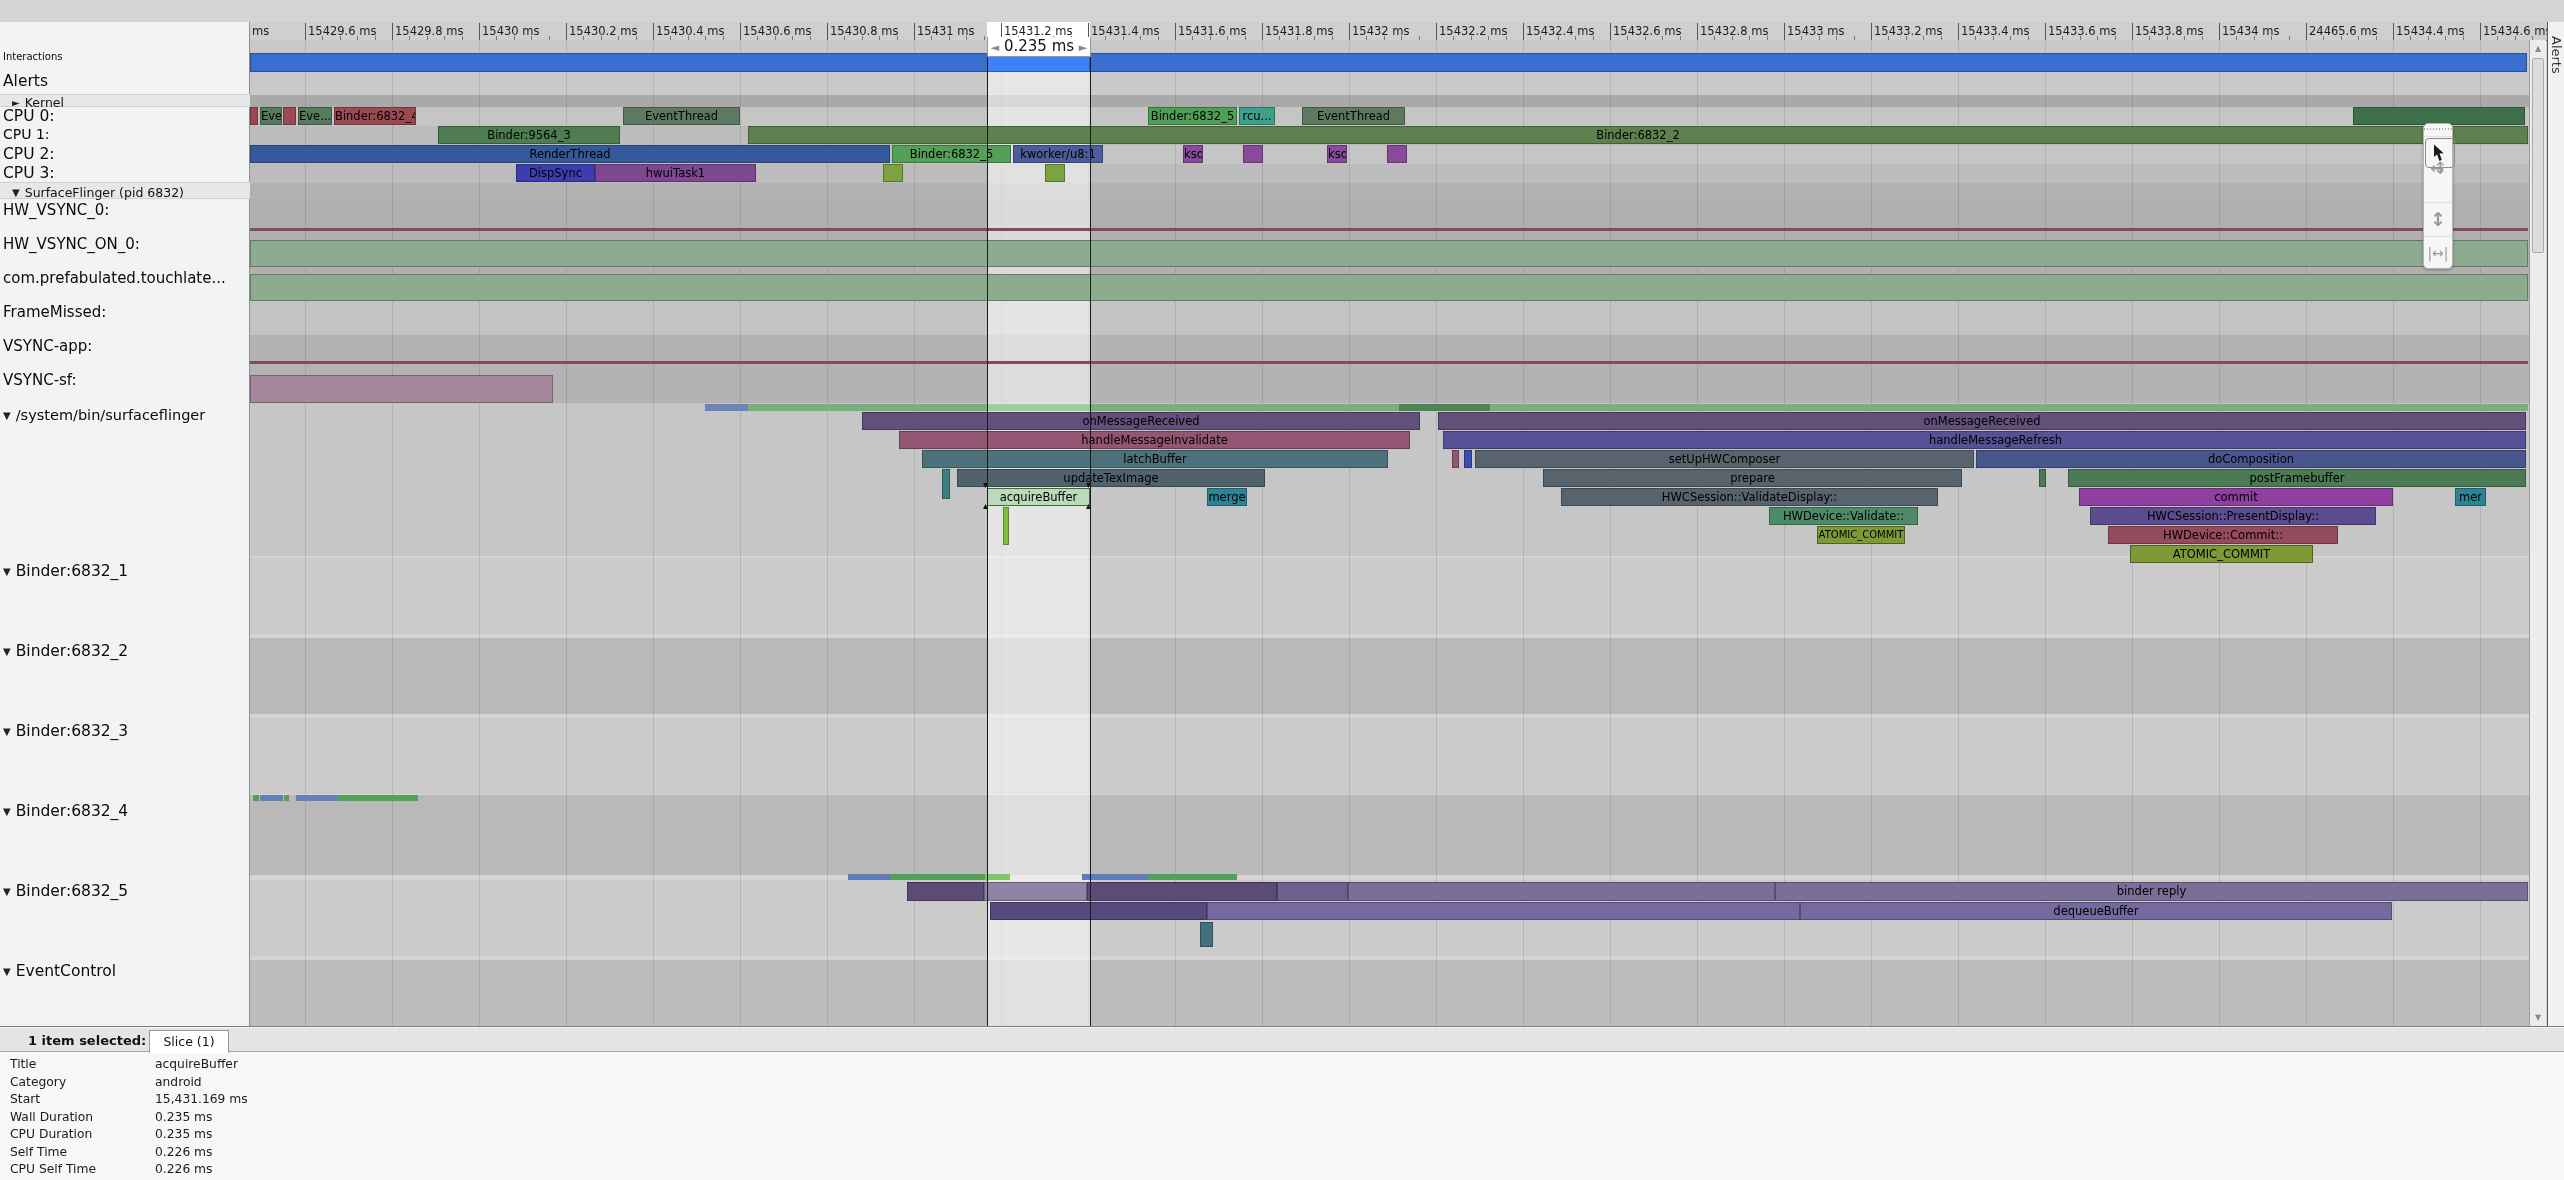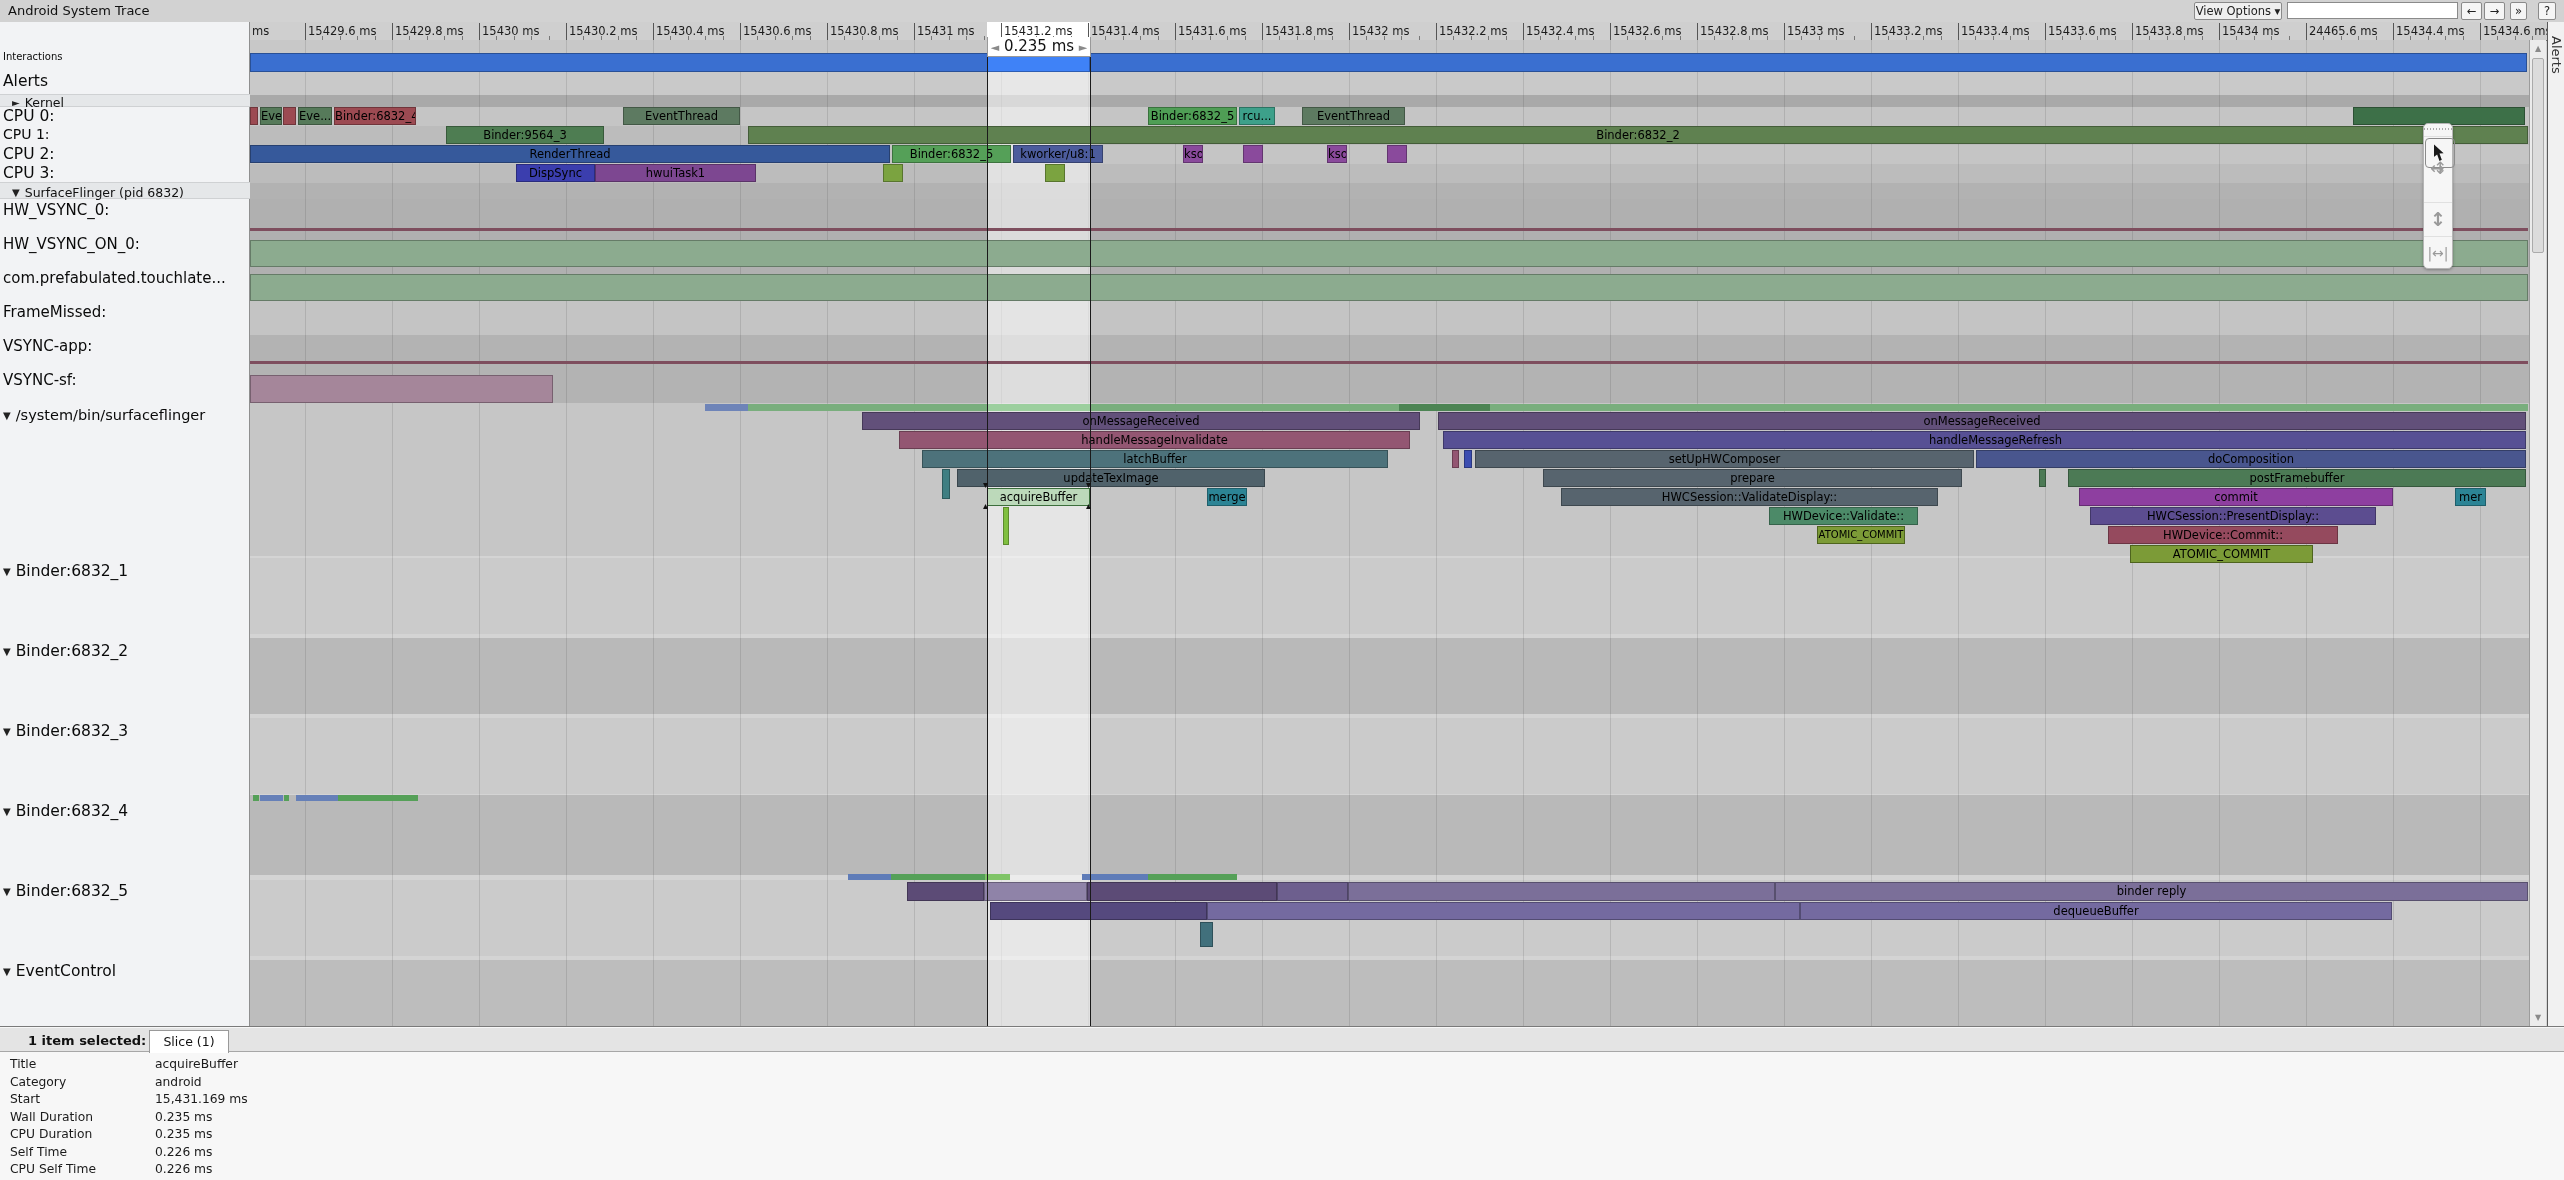--- a/index.html
+++ b/index.html
@@ -60,30 +60,20 @@
   #slicetab{position:absolute;left:149px;top:2px;width:80px;height:23px;background:#fff;border:1px solid #999;
             border-bottom:none;box-sizing:border-box;text-align:center;font-size:12.5px;color:#111;line-height:22px;}
   .detrow-label{position:absolute;left:10px;font-size:12.3px;color:#1b1b1b;}
   .detrow-value{position:absolute;left:155px;font-size:12.3px;color:#1b1b1b;}
 </style>
 </head>
 <body>
 
 <div id="stage">
 
-  <div class="abs" id="titlebar">
-    <div class="abs" id="apptitle">Android System Trace</div>
-    <div class="abs tbtn" style="left:2194px;top:2px;width:88px;height:18px;line-height:16px;">View Options ▾</div>
-    <input class="abs" id="searchbox" style="left: 2287px; top: 2px; width: 171px;">
-    <div id="navbtns"></div>
-  <div class="abs tbtn" style="left: 2461px; top: 2px; width: 21px; height: 18px; line-height: 16px; background: rgb(245, 245, 245);">←</div>
-      <div class="abs tbtn" style="left: 2484px; top: 2px; width: 21px; height: 18px; line-height: 16px; background: rgb(245, 245, 245);">→</div>
-      <div class="abs tbtn" style="left: 2510px; top: 2px; width: 17px; height: 18px; line-height: 16px; background: rgb(245, 245, 245);">»</div>
-      <div class="abs tbtn" style="left: 2538px; top: 2px; width: 18px; height: 18px; line-height: 16px; background: rgb(245, 245, 245);">?</div>
-    </div>
 
   <div class="abs" id="sidebar">
       <div class="side-header" style="top: 72px; height: 13px; line-height: 13px; padding-left: 12px;"><span class="side-tri">►</span><span class="hl">Kernel</span></div>
       <div class="side-header" style="top: 160px; height: 17px; line-height: 17px; padding-left: 12px;"><span class="side-tri">▼</span><span class="hl">SurfaceFlinger (pid 6832)</span></div>
       <div class="side-item" style="top: 29px; font-size: 10px;"><span>Interactions</span></div>
       <div class="side-item" style="top: 50px; font-size: 15.5px;"><span>Alerts</span></div>
       <div class="side-item" style="top: 85px; font-size: 15.5px;"><span>CPU 0:</span></div>
       <div class="side-item" style="top: 104px; font-size: 14px;"><span>CPU 1:</span></div>
       <div class="side-item" style="top: 123px; font-size: 15.5px;"><span>CPU 2:</span></div>
       <div class="side-item" style="top: 142px; font-size: 15.5px;"><span>CPU 3:</span></div>
@@ -322,21 +312,21 @@
       <div class="slice" style="left: 0px; top: 67px; width: 8px; height: 18px; line-height: 16px; background: rgb(156, 74, 82);"></div>
       <div class="slice" style="left: 10px; top: 67px; width: 22px; height: 18px; line-height: 16px; background: rgb(86, 122, 90);">Eve</div>
       <div class="slice" style="left: 33px; top: 67px; width: 13px; height: 18px; line-height: 16px; background: rgb(156, 74, 82);"></div>
       <div class="slice" style="left: 48px; top: 67px; width: 34px; height: 18px; line-height: 16px; background: rgb(86, 122, 90);">Eve...</div>
       <div class="slice" style="left: 84px; top: 67px; width: 82px; height: 18px; line-height: 16px; background: rgb(156, 74, 82);">Binder:6832_4</div>
       <div class="slice" style="left: 373px; top: 67px; width: 117px; height: 18px; line-height: 16px; background: rgb(93, 122, 97);">EventThread</div>
       <div class="slice" style="left: 898px; top: 67px; width: 89px; height: 18px; line-height: 16px; background: rgb(79, 158, 85);">Binder:6832_5</div>
       <div class="slice" style="left: 989px; top: 67px; width: 36px; height: 18px; line-height: 16px; background: rgb(61, 160, 138);">rcu...</div>
       <div class="slice" style="left: 1052px; top: 67px; width: 103px; height: 18px; line-height: 16px; background: rgb(93, 122, 97);">EventThread</div>
       <div class="slice" style="left: 2103px; top: 67px; width: 172px; height: 18px; line-height: 16px; background: rgb(61, 112, 72);"></div>
-      <div class="slice" style="left: 196px; top: 86px; width: 158px; height: 18px; line-height: 16px; background: rgb(78, 125, 82);">Binder:9564_3</div>
+      <div class="slice" style="left: 188px; top: 86px; width: 182px; height: 18px; line-height: 16px; background: rgb(78, 125, 82);">Binder:9564_3</div>
       <div class="slice" style="left: 498px; top: 86px; width: 1780px; height: 18px; line-height: 16px; background: rgb(95, 129, 80);">Binder:6832_2</div>
       <div class="slice" style="left: 0px; top: 105px; width: 640px; height: 18px; line-height: 16px; background: rgb(54, 89, 155);">RenderThread</div>
       <div class="slice" style="left: 642px; top: 105px; width: 119px; height: 18px; line-height: 16px; background: rgb(85, 160, 88);">Binder:6832_5</div>
       <div class="slice" style="left: 763px; top: 105px; width: 90px; height: 18px; line-height: 16px; background: rgb(76, 92, 156);">kworker/u8:1</div>
       <div class="slice" style="left: 933px; top: 105px; width: 20px; height: 18px; line-height: 16px; background: rgb(138, 74, 156);">kso</div>
       <div class="slice" style="left: 993px; top: 105px; width: 20px; height: 18px; line-height: 16px; background: rgb(138, 74, 156);"></div>
       <div class="slice" style="left: 1077px; top: 105px; width: 20px; height: 18px; line-height: 16px; background: rgb(138, 74, 156);">kso</div>
       <div class="slice" style="left: 1137px; top: 105px; width: 20px; height: 18px; line-height: 16px; background: rgb(138, 74, 156);"></div>
       <div class="slice" style="left: 266px; top: 124px; width: 79px; height: 18px; line-height: 16px; background: rgb(59, 62, 174);">DispSync</div>
       <div class="slice" style="left: 345px; top: 124px; width: 161px; height: 18px; line-height: 16px; background: rgb(125, 71, 145);">hwuiTask1</div>

